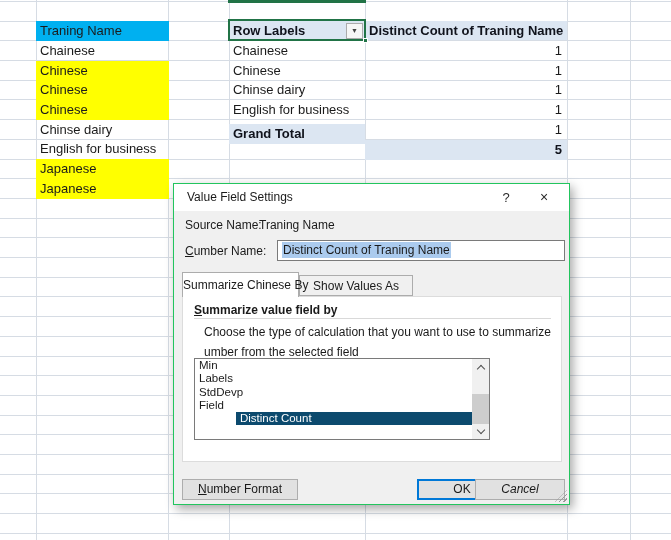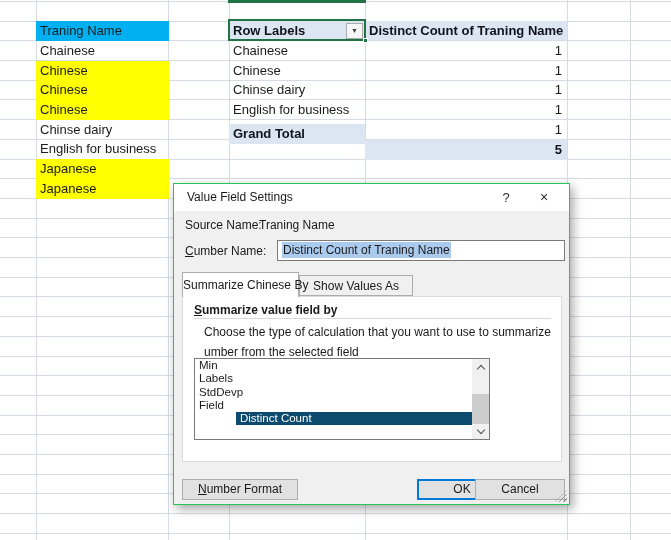--- a/index.html
+++ b/index.html
@@ -65,21 +65,21 @@
   .chev { width:6px; height:6px; border-left:1.4px solid #505050; border-bottom:1.4px solid #505050; }
   .chev-up { transform:rotate(135deg); margin-top:3px; }
   .chev-dn { transform:rotate(-45deg); margin-bottom:3px; }
   .sthumb { position:absolute; left:0; top:35px; width:17px; height:30px; background:#CDCDCD; }
   .btn {
     position:absolute; top:295px; height:21px; background:#E1E1E1; border:1px solid #ADADAD;
     text-align:center; line-height:19px; font-size:12px; cursor:default; white-space:nowrap;
   }
   .btn-nf { left:8px;  width:116px; }
   .btn-ok { left:199px; width:90px; border:2px solid #0078D7; line-height:17px;margin-left:44px; }
-  .btn-cancel { left:301px; width:90px; }
+  .btn-cancel { left:301px; width:90px;font-style:italic; }
   .grip {
     position:absolute; right:2px; bottom:2px; width:12px; height:12px;
     background:repeating-linear-gradient(135deg, transparent 0 2px, #9a9a9a 2px 3px);
     clip-path:polygon(100% 0, 100% 100%, 0 100%);
   }
 </style>
 </head>
 <body>
 
 <div class="gridlayer"></div>

